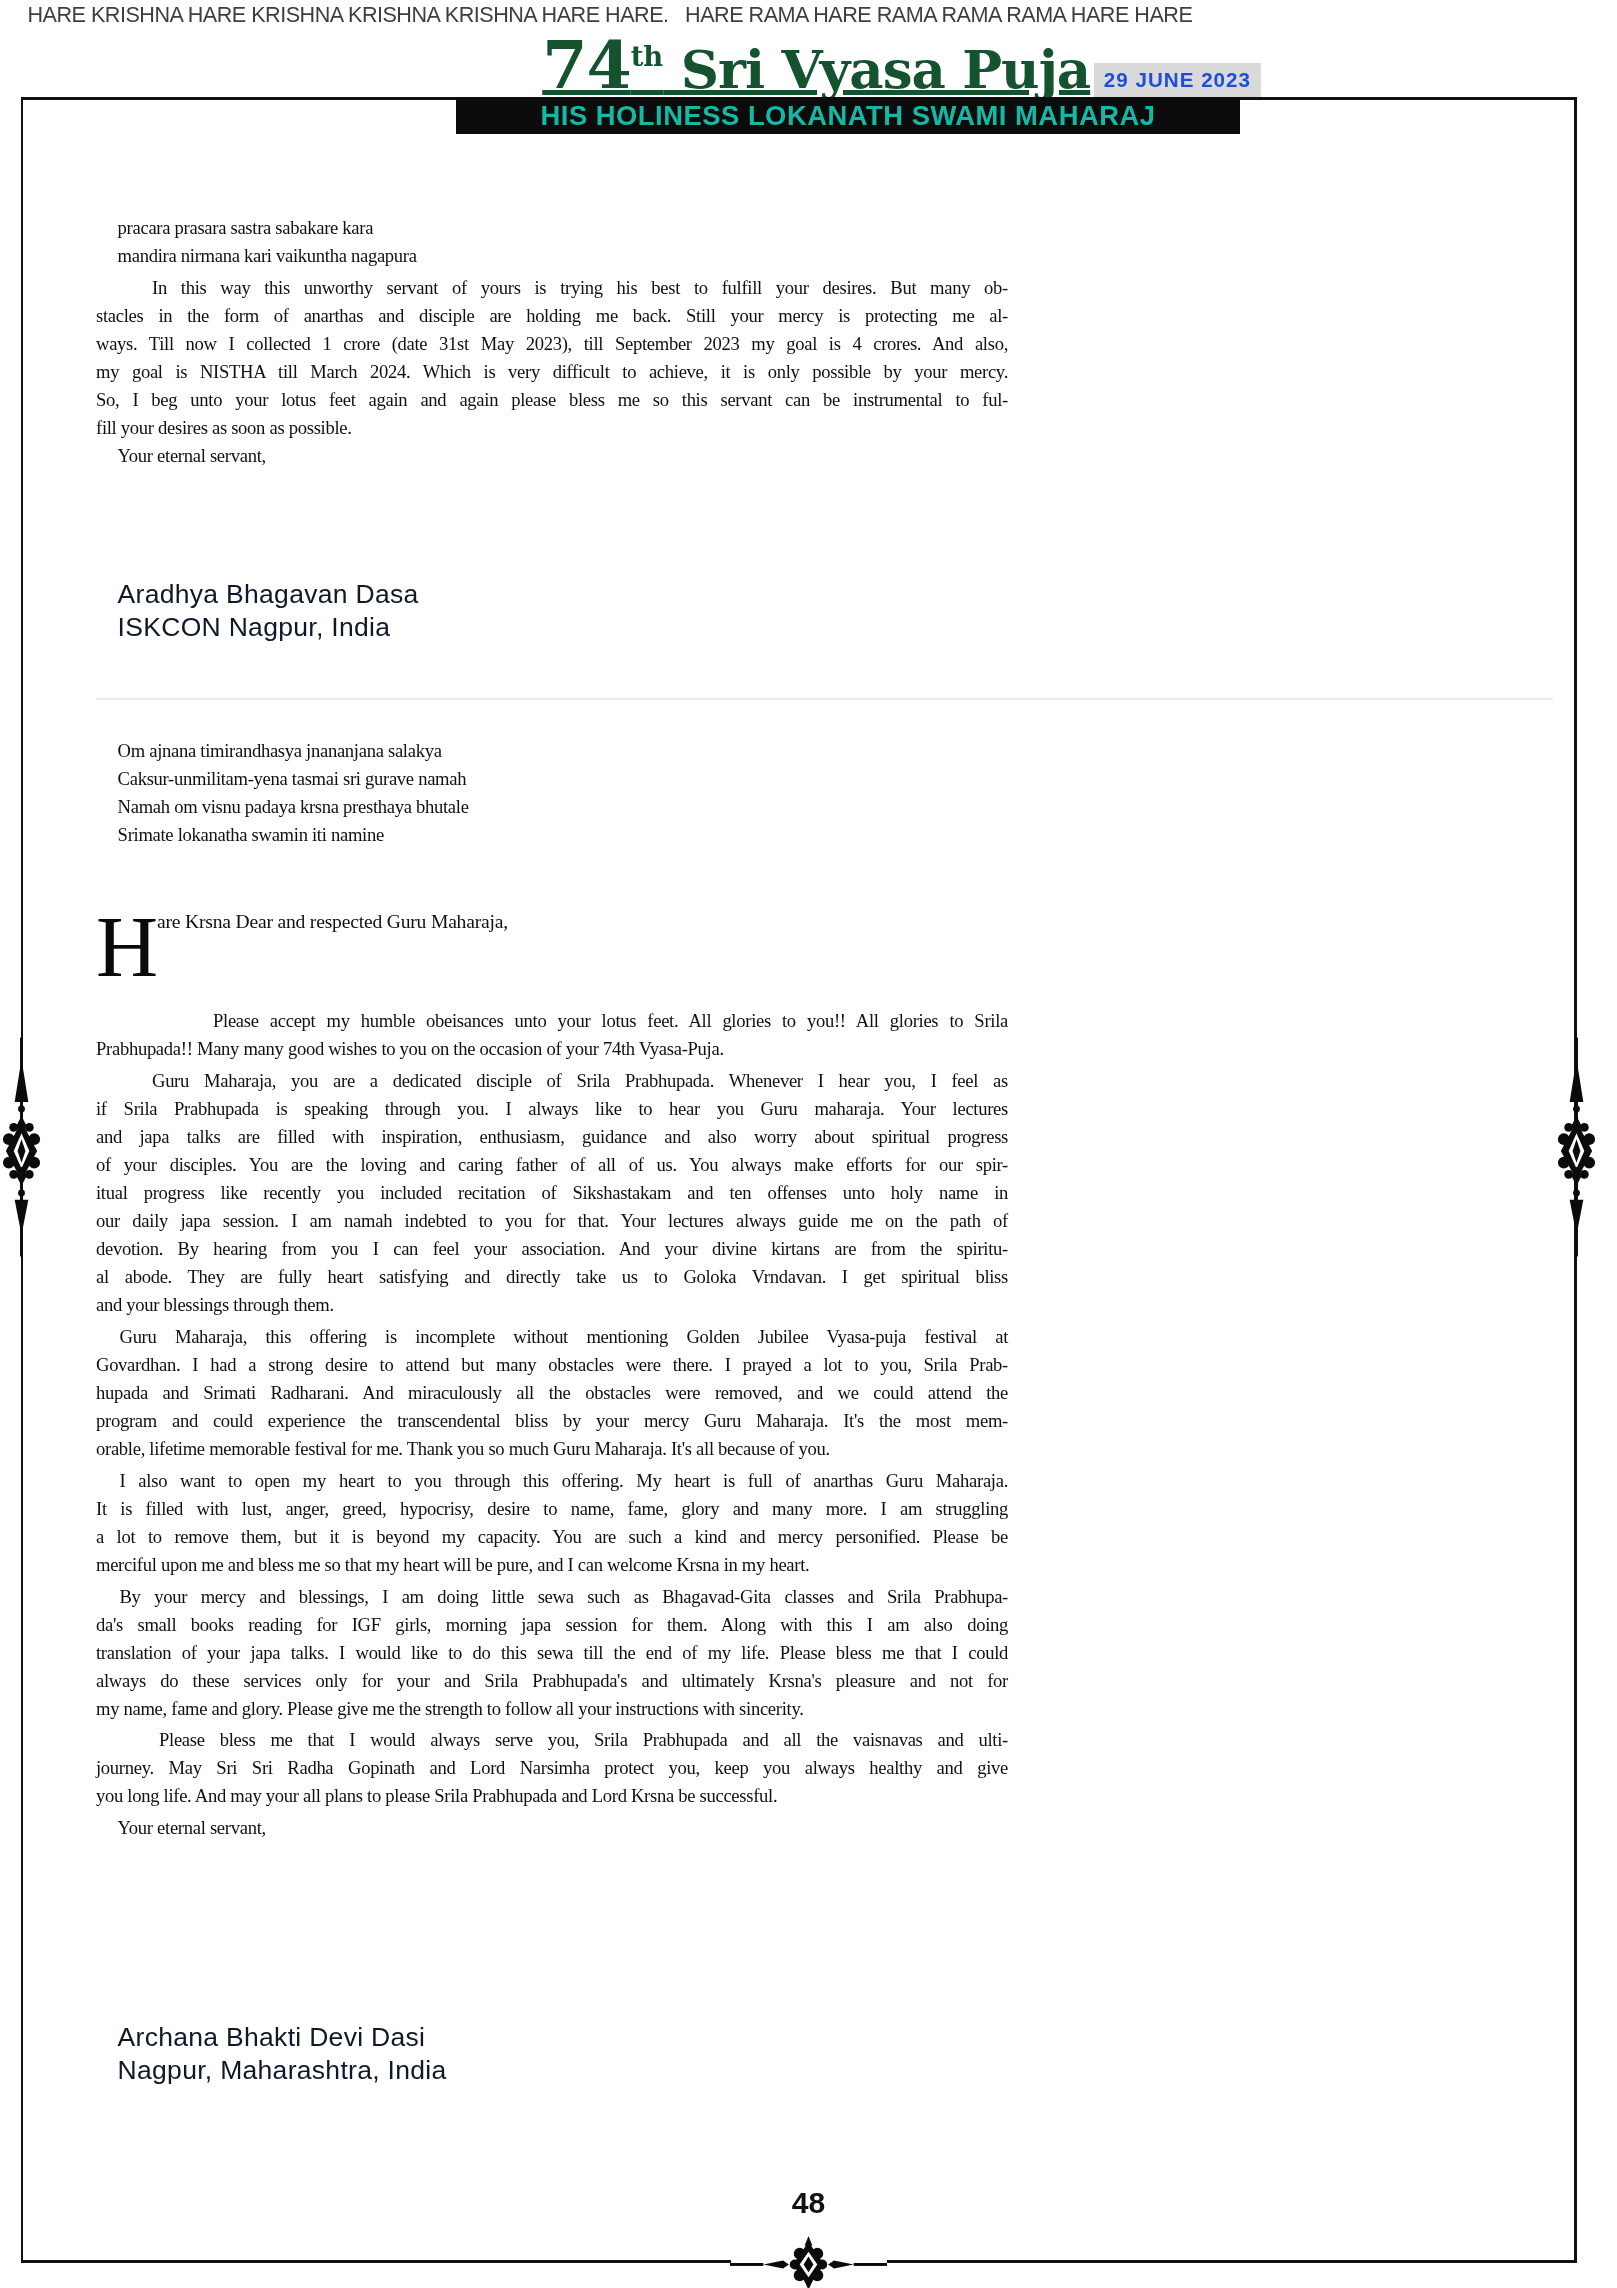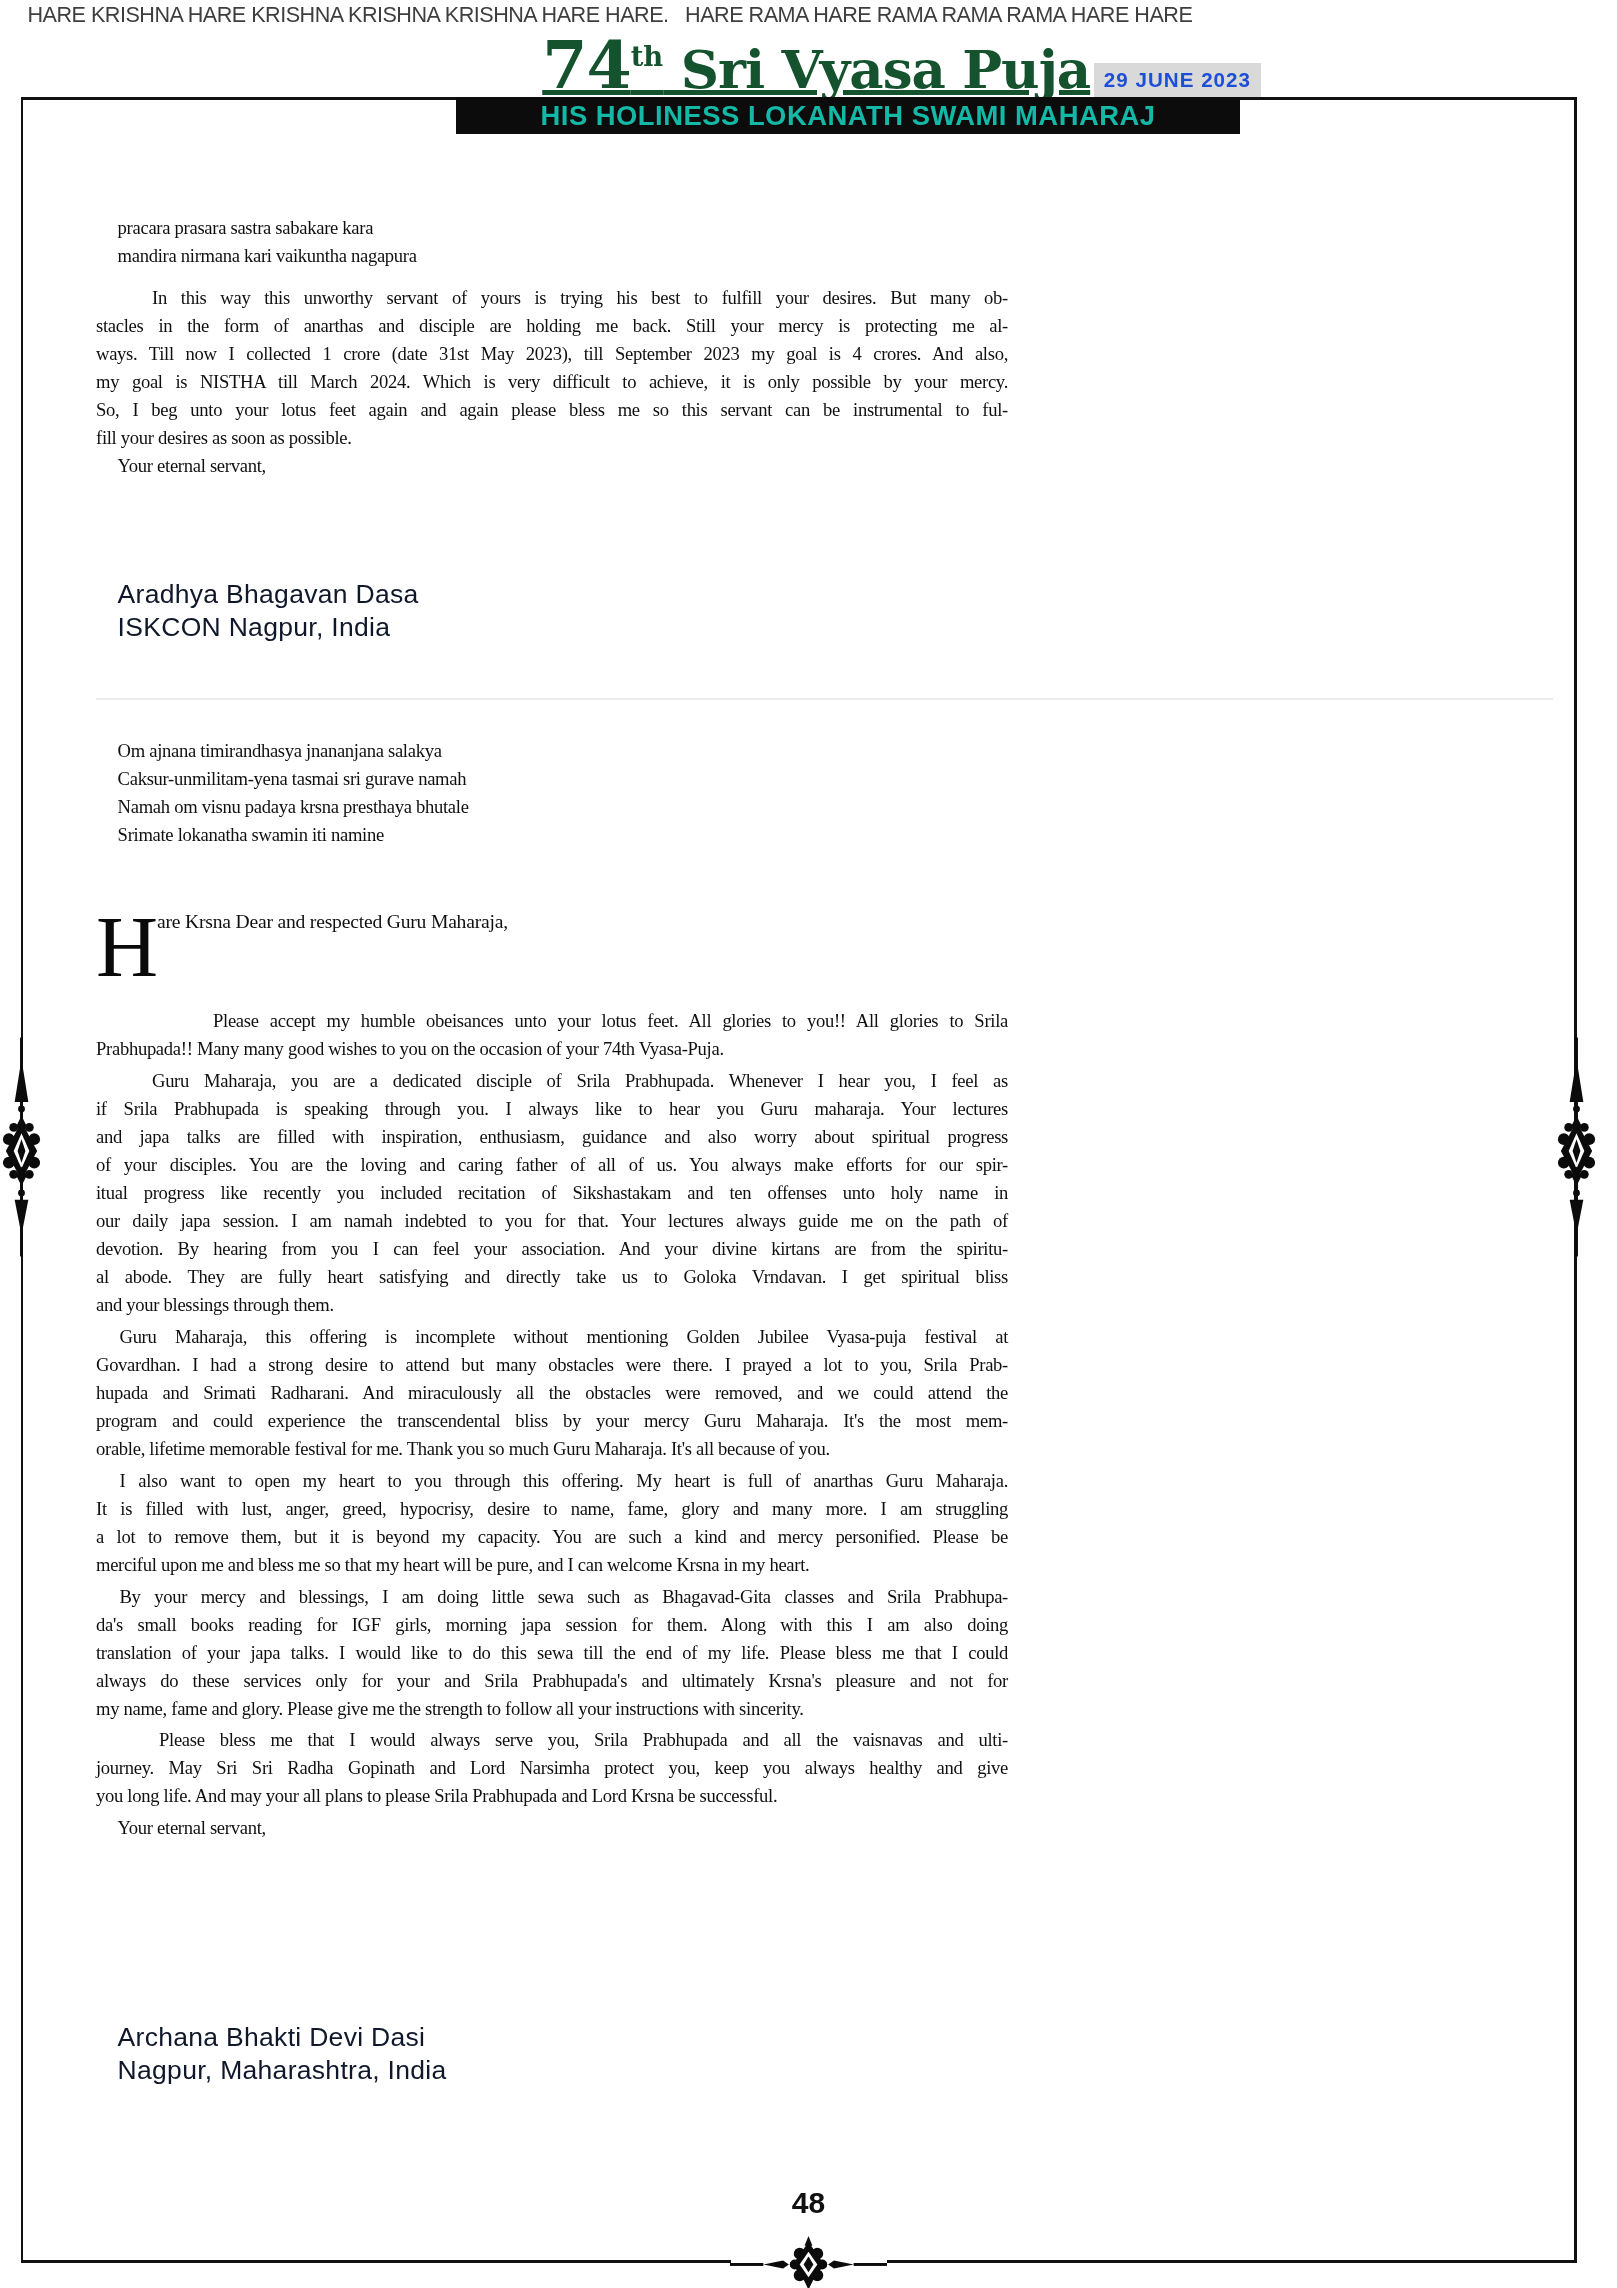--- a/index.html
+++ b/index.html
@@ -43,21 +43,21 @@
   .orn-r{top:1037px;left:1555px;}
   .brule-l{position:absolute;top:2260px;left:20.6px;width:710px;height:2.9px;background:#111;}
   .brule-r{position:absolute;top:2260px;left:887px;width:690px;height:2.9px;background:#111;}
   .bottom-orn{position:absolute;top:2236px;left:730px;width:157px;height:54px;}
   
   .content{position:absolute;left:96px;top:0;width:912px;}
   .bline{font-size:18.6px;line-height:28px;letter-spacing:-0.3px;}
   .just{text-align:justify;text-align-last:justify;}
   .verse{position:absolute;left:0;width:890px;padding-left:21.6px;}
   #verse1{top:214px;}
-  #o1para{position:absolute;top:284px;left:0;width:912px;}
+  #o1para{position:absolute;top:274px;left:0;width:912px;}
   .sig{
     position:absolute;left:0;padding-left:21.6px;font-family:"Liberation Sans",sans-serif;
     font-size:26.5px;line-height:33px;color:#0f172a;letter-spacing:0.3px;
   }
   #sig1{top:578px;}
   .divider{position:absolute;top:698px;left:0;width:1457px;height:2px;background:#ececec;}
   #invocation{top:737px;}
   #o2body{position:absolute;top:908px;left:0;width:912px;}
   .dropcap{
     float:left;width:61px;height:123px;

